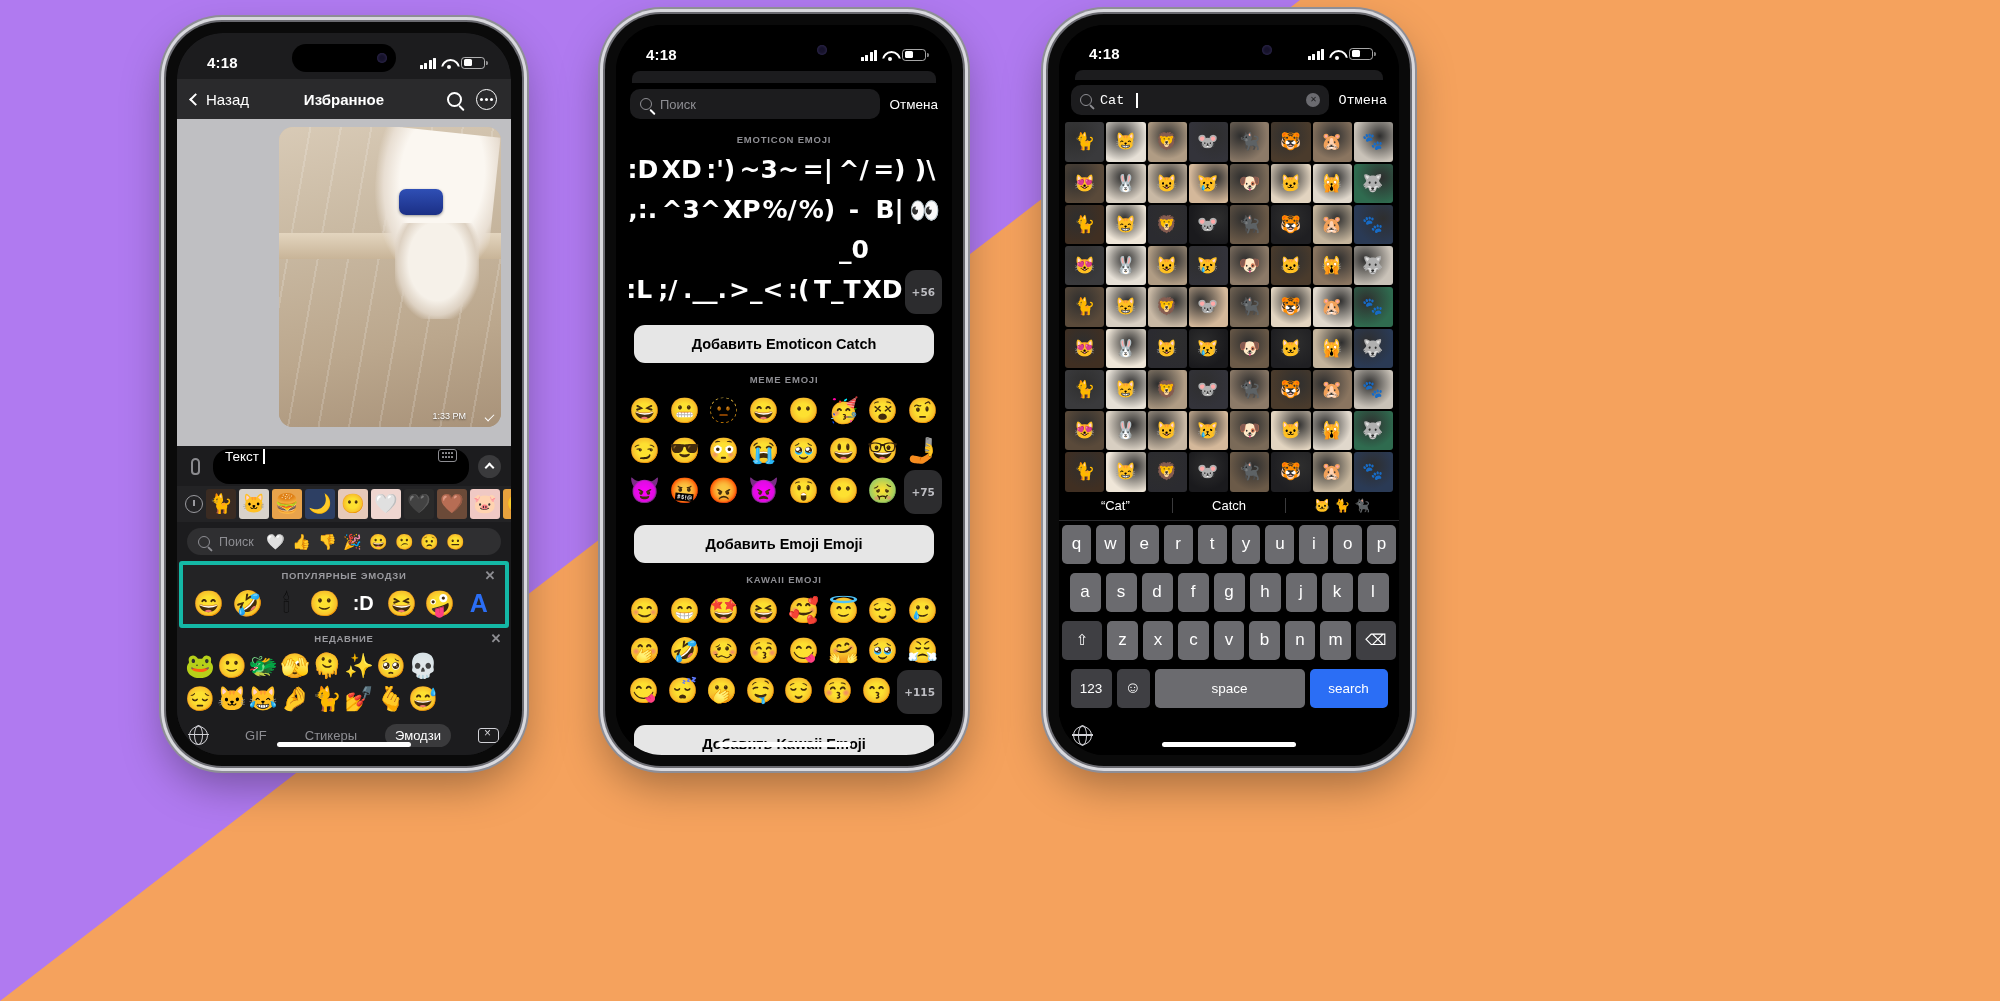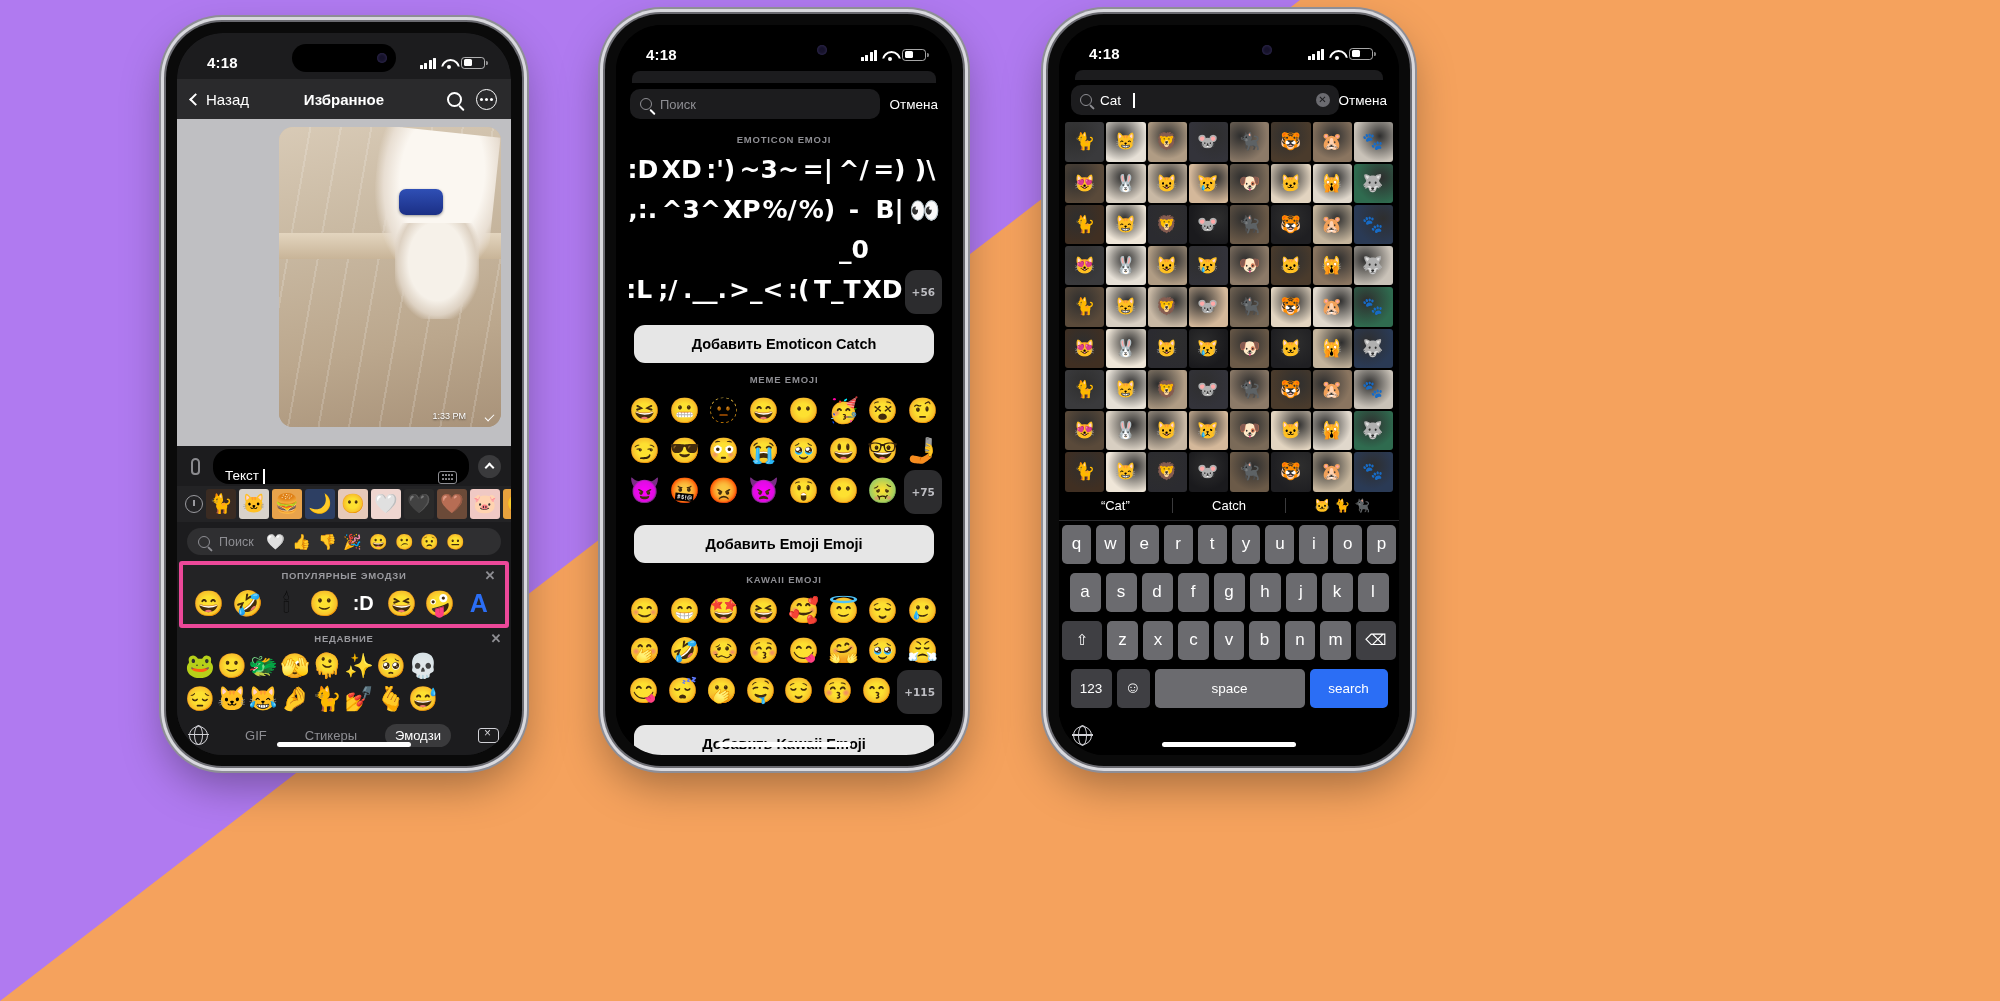--- a/index.html
+++ b/index.html
@@ -147,21 +147,21 @@
   .tick{ width:9px; height:5px; border-left:1.4px solid #fff; border-bottom:1.4px solid #fff; transform:rotate(-45deg); }
 
   .inputbar{ height:40px; display:flex; align-items:center; gap:9px; padding:0 10px; background:#1c1c1e; }
   .clip{ width:17px; height:19px; position:relative; opacity:.62; }
   .clip:before{
     content:""; position:absolute; inset:1px 4px; border:2px solid #cfcfd4;
     border-radius:8px 8px 7px 7px; border-top-color:#cfcfd4;
   }
   .textfield{
     flex:1; height:35px; border-radius:16px; background:#000;
-    display:flex; align-items:flex-end; padding:0 12px; color:#fff; font-size:13.5px;
+    display:flex; align-items:flex-start; padding:0 12px; color:#fff; font-size:13.5px;
     justify-content:space-between;
   }
   .caret{ display:inline-block; width:1.5px; height:15px; background:#fff; margin-left:4px; vertical-align:middle;}
   .kbicon{ width:19px; height:13px; border:1.5px solid #8e8e93; border-radius:3px; display:flex; flex-wrap:wrap; align-content:center; justify-content:center; gap:1.3px; padding:1.5px;}
   .kbicon i{ width:2px; height:2px; background:#8e8e93; display:block; border-radius:.5px;}
   .send{
     width:23px; height:23px; border-radius:50%; background:#3a3a3c;
     display:flex; align-items:center; justify-content:center;
   }
   .arr-up{ width:7px; height:7px; border-top:2px solid #fff; border-left:2px solid #fff; transform:rotate(45deg); margin-top:3px;}
@@ -180,21 +180,21 @@
   .searchpill .ico-search:after{ background:#8e8e93; right:-4px; bottom:-3px; width:6px;}
   .qr{ font-size:15px; line-height:1;}
 
   .sec-hdr{ display:flex; align-items:center; justify-content:center; position:relative; height:21px; }
   .sec-hdr span{ font-size:9.5px; letter-spacing:.7px; color:#9a9a9f; font-weight:600;}
   .sec-hdr .x{ position:absolute; right:9px; color:#8e8e93; font-size:13px; line-height:1;}
 
   .emoji-grid{ display:flex; gap:2px; padding:1px 8px 5px; align-items:center; }
   .emoji-grid .e{ flex:1; text-align:center; font-size:25px; line-height:32px;}
   #pop-wrap{
-    border:4px solid #ec4899; border-radius:3px; margin:2px 2px 0; background:#232325;
+    border:4px solid #14b8a6; border-radius:3px; margin:2px 2px 0; background:#232325;
   }
   #recent-wrap{ background:#1c1c1e; }
   .grid-rows .e{ font-size:24px; line-height:31px; }
   .grid-rows{ display:flex; gap:2px; padding:1px 8px; }
 
   .tabbar{
     height:40px; display:flex; align-items:center; gap:16px; padding:0 12px; background:#1c1c1e;
   }
   .globe{ width:19px; height:19px; border:1.8px solid #d2d2d7; border-radius:50%; position:relative;}
   .globe:before{ content:""; position:absolute; inset:-1.8px 4px; border:1.8px solid #d2d2d7; border-radius:50%;}
@@ -224,21 +224,21 @@
     font-size:10.5px; padding:2px 7px; min-width:30px; text-align:center;
   }
   .add-btn{
     margin:11px 18px 4px; height:38px; border-radius:11px; background:#e6e6e6;
     color:#000; font-size:14.5px; font-weight:700; display:flex; align-items:center; justify-content:center;
   }
 
   
   #p3-body{ position:absolute; inset:0; background:#000; display:flex; flex-direction:column; color:#fff;}
   .p3-peek{ height:11px; margin:0 16px; border-radius:8px 8px 0 0; background:#1c1c1e;}
-  .p3-search{ display:flex; align-items:center; gap:0; padding:5px 12px 7px;}
+  .p3-search{ display:flex; align-items:center; gap:9px; padding:5px 12px 7px;font-family:Liberation Mono, monospace;}
   .p3-search .pill{
     flex:1; height:30px; border-radius:10px; background:#1c1c1e;
     display:flex; align-items:center; gap:8px; padding:0 9px; color:#fff; font-size:13.5px;
   }
   .p3-search .pill .ico-search{ width:12px;height:12px;border-color:#8e8e93;border-width:1.7px;}
   .p3-search .pill .ico-search:after{ background:#8e8e93; right:-4px; bottom:-3px; width:6px;}
   .clearx{
     margin-left:auto; width:14px; height:14px; border-radius:50%; background:#6b6b70;
     color:#1c1c1e; font-size:10px; display:flex; align-items:center; justify-content:center; line-height:1;
   }

